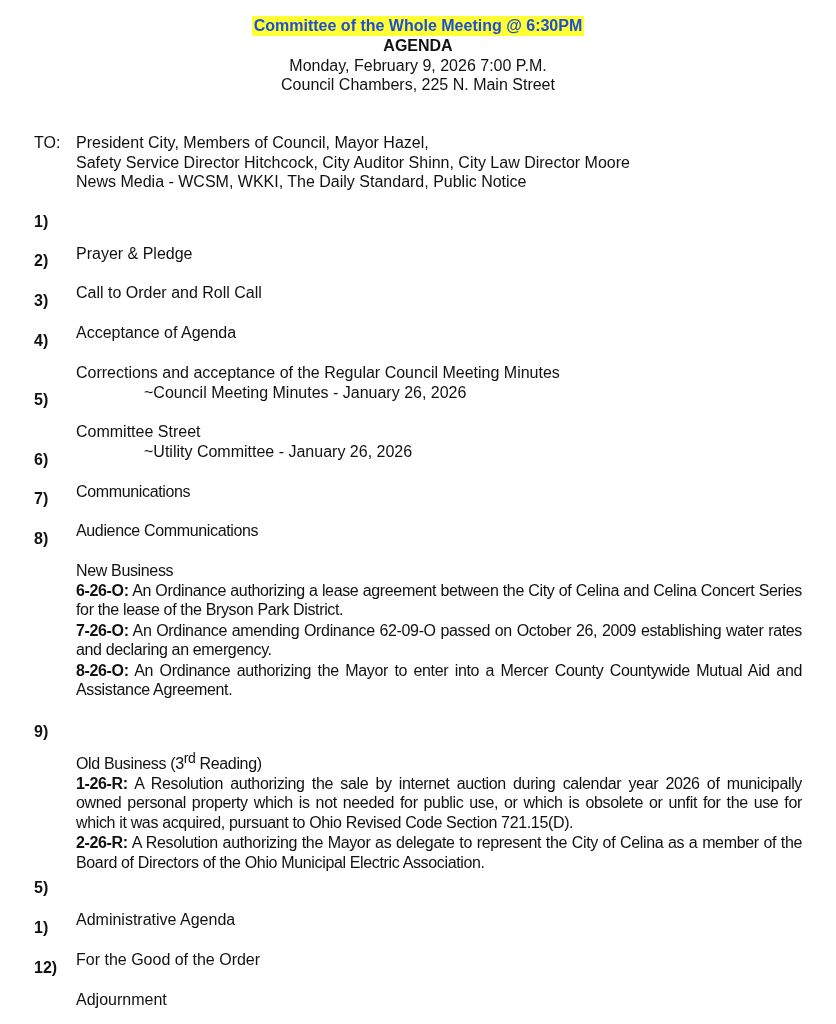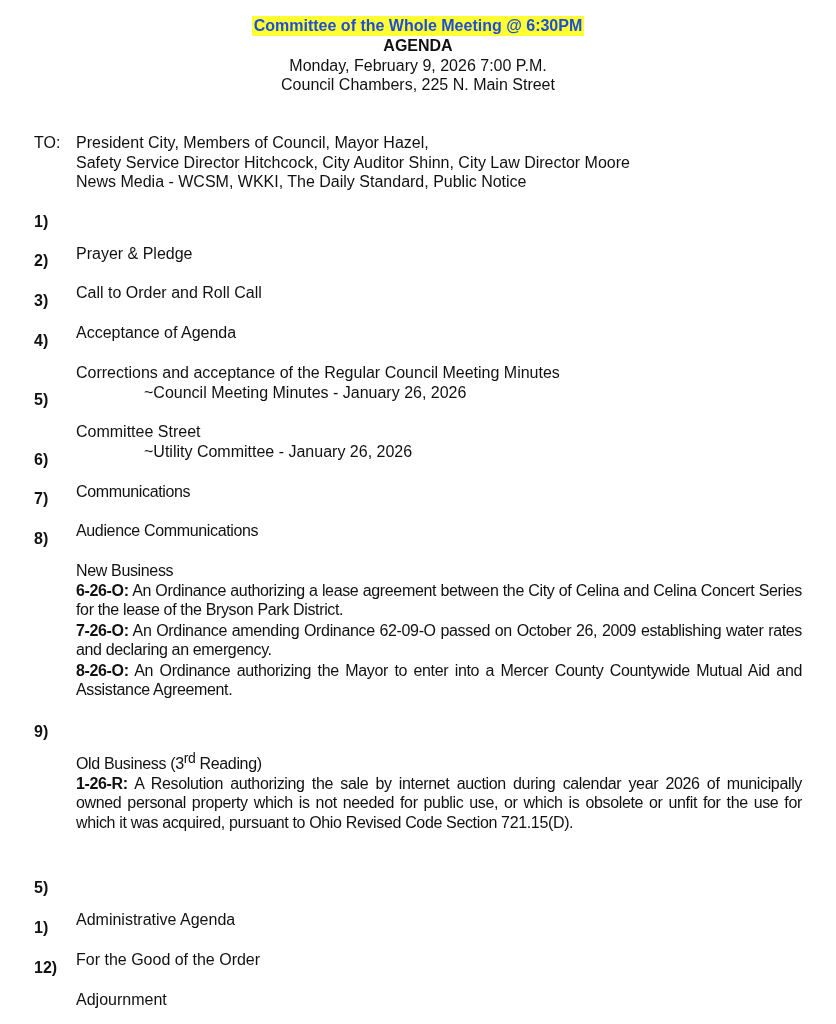--- a/index.html
+++ b/index.html
@@ -191,20 +191,24 @@
 </div>
 
 <div class="item" style="top:722px">
   <span class="num">9)</span>
   <div class="body">
     <span class="label narrow-label"><span>Old Business (3</span><sup>rd</sup><span> Reading)</span></span>
     <span class="legis">
       <span class="code">1-26-R:</span>
       <span>A Resolution authorizing the sale by internet auction during calendar year 2026 of municipally owned personal property which is not needed for public use, or which is obsolete or unfit for the use for which it was acquired, pursuant to Ohio Revised Code Section 721.15(D).</span>
     </span>
+    <span class="legis">
+      <span class="code">2-26-R:</span>
+      <span>A Resolution authorizing the Mayor as delegate to represent the City of Celina as a member of the Board of Directors of the Ohio Municipal Electric Association.</span>
+    </span>
   </div>
 </div>
 
 <div class="item" style="top:878px">
   <span class="num">5)</span>
   <div class="body">
       <span class="label">Administrative Agenda</span>
     </div>
 </div>
 

